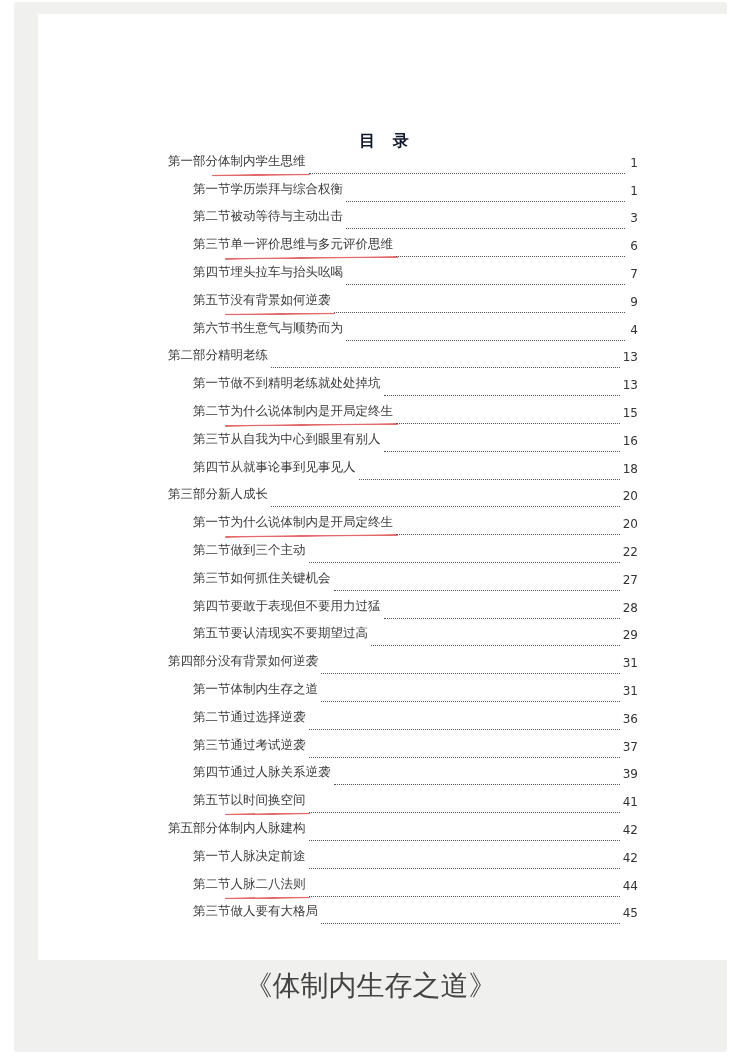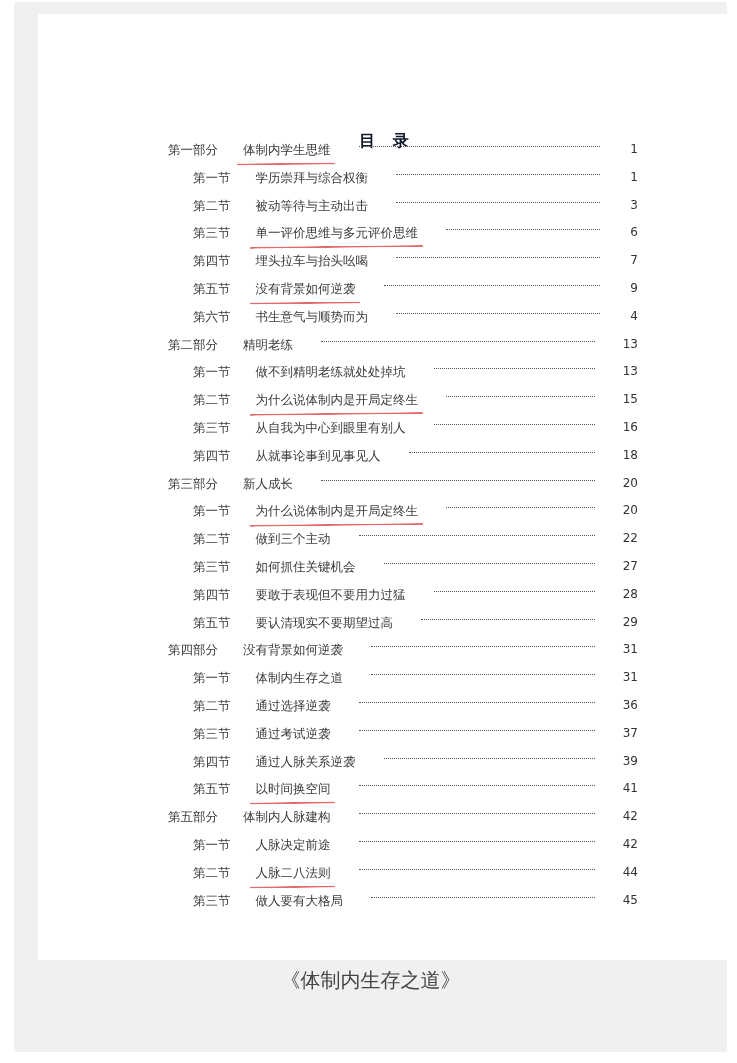--- a/index.html
+++ b/index.html
@@ -6,32 +6,32 @@
   body { width: 737px; height: 1063px; position: relative; overflow: hidden;
          font-family: "DejaVu Serif", "Liberation Serif", serif; }
   .frame { position: absolute; left: 14px; top: 2px; width: 713px; height: 1050px;
            background: #f0f0ee; border-radius: 3px; }
   .page { position: absolute; left: 24px; top: 12px; width: 698px; height: 946px;
           background: #ffffff; }
   .toc-title { position: absolute; left: 0; width: 100%; top: 97px; text-align: center;
                font-family: "DejaVu Sans", sans-serif; font-weight: bold; font-size: 16px;
                letter-spacing: 6px; color: #0f172a; margin-top: 20px; }
   .toc { position: absolute; left: 130px; top: 128px; width: 470px; }
-  .row { position: relative; height: 27.8px; display: flex; align-items: flex-start;
-         font-size: 12.5px; color: #3a3a3a; gap: 25px; }
+  .row { position: relative; height: 27.8px; display: flex; align-items: flex-end;
+         font-size: 12.5px; color: #3a3a3a; }
   .row.sec { padding-left: 25px; }
   .row .num-label { white-space: nowrap; }
   .row .title { white-space: nowrap; position: relative; }
   .row .leader { flex: 1; border-bottom: 1.5px dotted #555; margin: 0 3px; transform: translateY(4px); }
   .row .page-num { font-family: "DejaVu Sans", sans-serif; font-size: 12px; color: #333;
                    white-space: nowrap; min-width: 10px; text-align: right; }
   .ul { position: absolute; left: -6px; right: -4px; bottom: -6px; height: 0;
         border-bottom: 2px solid #e26a6a; border-radius: 2px; transform: rotate(-0.6deg); }
   .caption { position: absolute; left: 0; width: 713px; top: 965px; text-align: center;
-             font-family: "DejaVu Sans", sans-serif; font-size: 20px; color: #444; }
+             font-family: "DejaVu Sans", sans-serif; font-size: 28px; color: #444; }
 </style>
 </head>
 <body>
 
 <div class="frame">
   <div class="page">
     <div class="toc-title">目 录</div>
     <div class="toc" id="toc">
         <div class="row part">
           <span class="num-label">第一部分</span>

